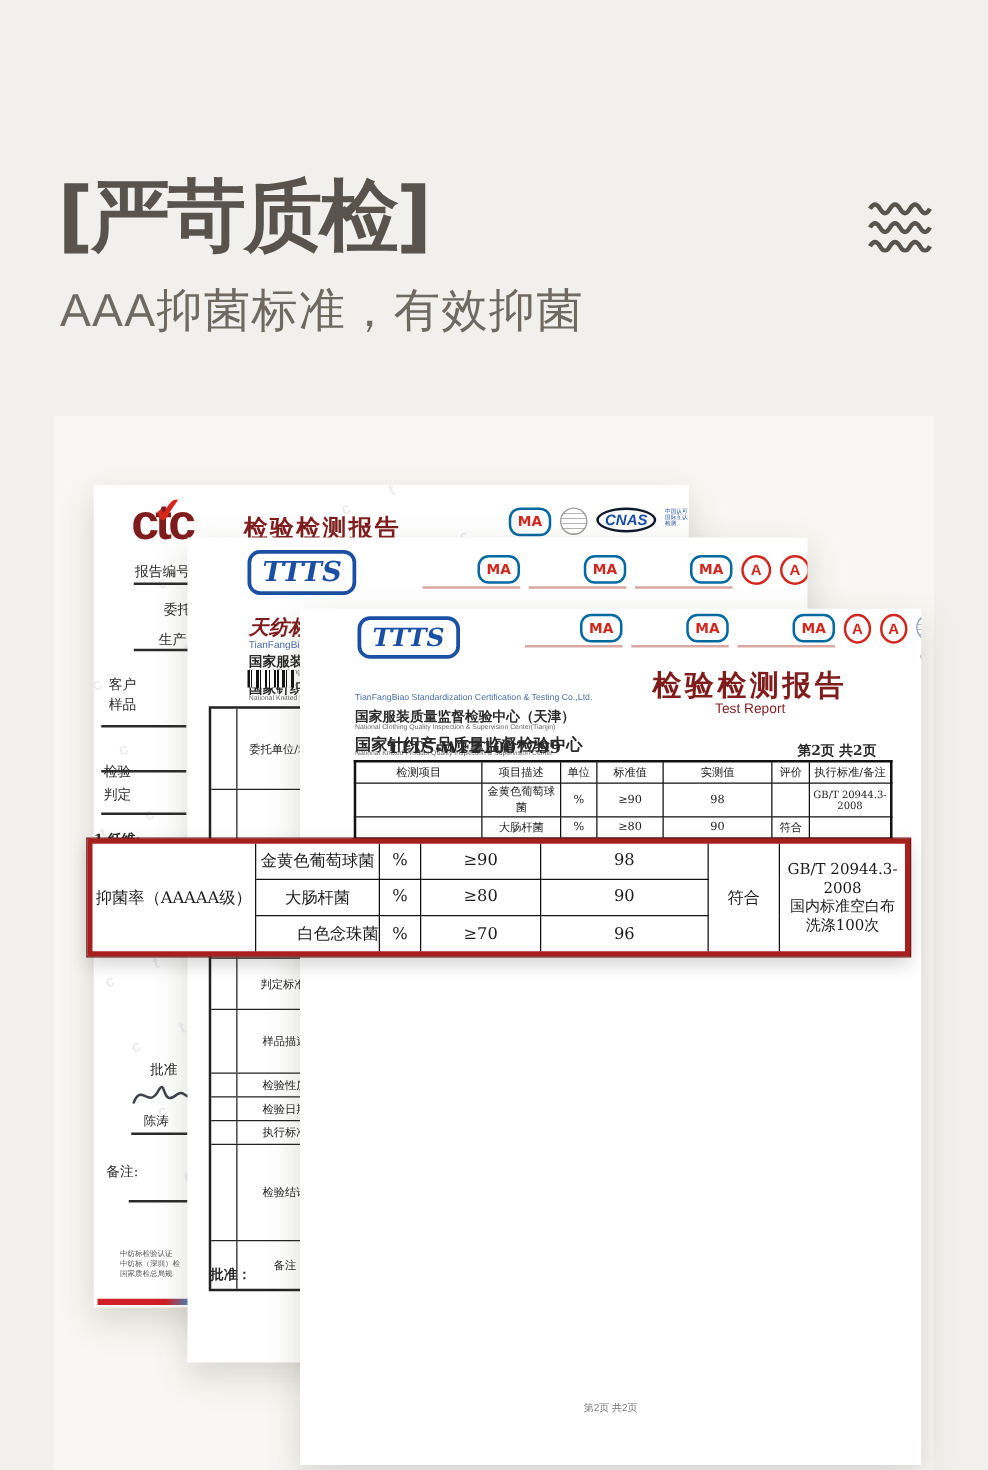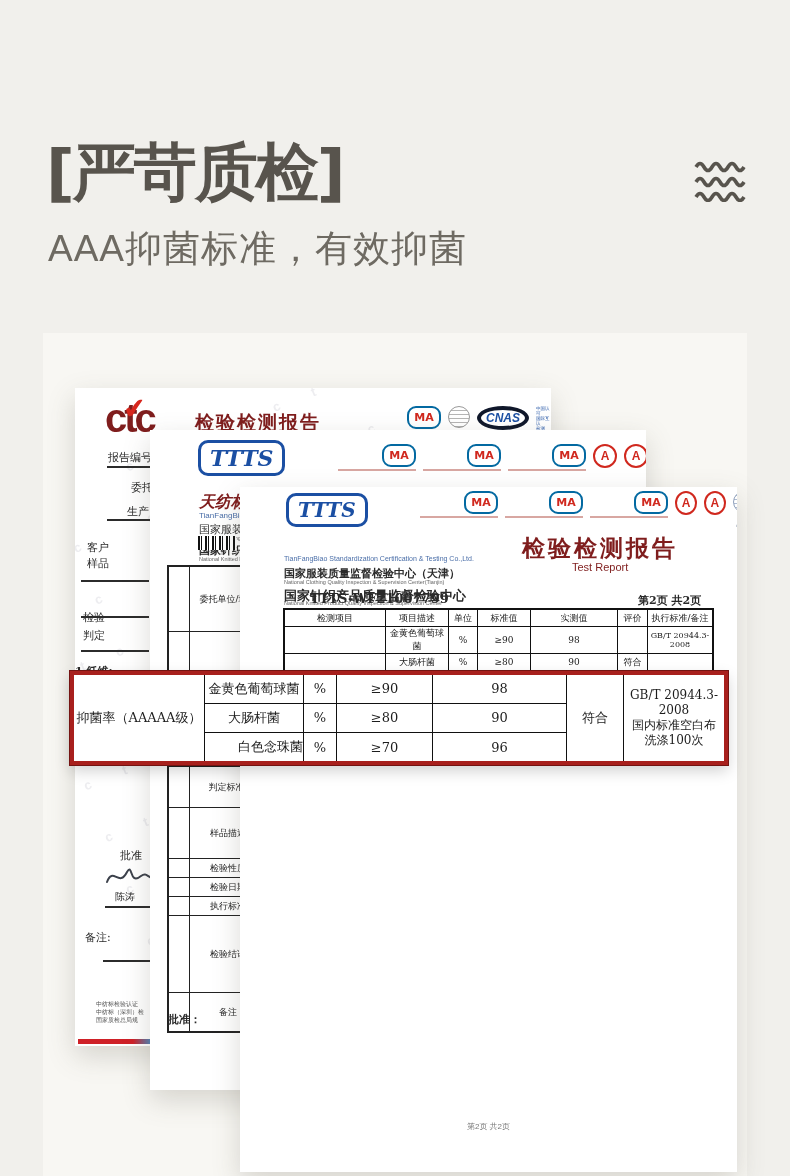--- a/index.html
+++ b/index.html
@@ -29,21 +29,21 @@
   .ma-badge{display:inline-block;width:30px;height:19px;border:2px solid #0369a1;border-radius:9px;
             color:#d0281e;font-weight:bold;font-size:11px;text-align:center;line-height:19px;
             font-family:"DejaVu Sans",sans-serif;margin-left:44px;}
   .ma-num{height:2px;background:#d8a7a2;margin-top:2px;}
   .cal-badge{display:inline-block;width:20px;height:20px;border:2px solid #d0281e;border-radius:50%;
              color:#d0281e;font-weight:bold;font-size:12px;text-align:center;line-height:20px;}
   .globe{display:inline-block;width:20px;height:20px;border-radius:50%;border:1px solid #8fa0bb;
          background:repeating-linear-gradient(0deg,#aebcd2 0 1px,transparent 1px 4px);}
   .globe.gray{border-color:#9a9a9a;background:repeating-linear-gradient(0deg,#b5b5b5 0 1px,transparent 1px 4px);}
   .globe-cap{font-size:4px;color:#6b7a95;text-align:center;}
-  .cnas{display:inline-block;border:4px solid #0f172a;border-radius:50%;padding:1px 5px;
+  .cnas{display:inline-block;border:2px solid #0f172a;border-radius:50%;padding:1px 5px;
         color:#1b4fa3;font-weight:bold;font-style:italic;font-size:12px;}
   .cnas-cap{font-size:4.5px;line-height:5px;color:#1b4fa3;}
   .badge-row{display:flex;align-items:flex-start;gap:7px;}
 
   .ttts-box{display:inline-block;border:3px solid #1b4fa3;border-radius:10px;padding:2px 9px;
             color:#1b4fa3;font-weight:bold;font-style:italic;font-size:22px;
             font-family:"DejaVu Serif","Liberation Serif",serif;}
   .barcode{width:38px;height:14px;
            background:repeating-linear-gradient(90deg,#111 0 2px,#fff 2px 3px,#111 3px 4px,#fff 4px 7px);}
   .bc-cap{font-size:5px;letter-spacing:4px;color:#333;}
@@ -143,21 +143,21 @@
   <div class="abs tiny" style="left:21px;top:612px;">中纺标检验认证</div>
   <div class="abs tiny" style="left:21px;top:620px;">中纺标（深圳）检</div>
   <div class="abs tiny" style="left:21px;top:628px;">国家质检总局规</div>
   <div class="abs gradline" style="left:3px;top:651px;width:220px;"></div>
 </div>
 
 <div class="abs doc doc-middle">
   <div class="abs ttts-box" style="left:48px;top:10px;">TTTS</div>
   <div class="abs blue" style="left:49px;top:62px;font-size:16px;font-weight:bold;font-style:italic;">天纺标</div>
   <div class="abs" style="left:49px;top:81px;font-size:8px;color:#4a6ea8;">TianFangBio</div>
-  <div class="abs dtext" style="left:49px;top:92px;font-size:11px;font-weight:normal;">国家服装</div>
+  <div class="abs dtext" style="left:49px;top:92px;font-size:11px;font-weight:bold;">国家服装</div>
   <div class="abs" style="left:49px;top:105px;font-size:5.5px;color:#666;">National Clothing</div>
   <div class="abs dtext" style="left:49px;top:113px;font-size:11px;font-weight:bold;">国家针织</div>
   <div class="abs" style="left:49px;top:126px;font-size:5.5px;color:#666;">National Knitted P</div>
 
   <div class="abs badge-row" style="left:188px;top:14px;">
     <span><span class="ma-badge">MA</span><span class="ma-num" style="display:block;"></span></span>
     <span><span class="ma-badge">MA</span><span class="ma-num" style="display:block;"></span></span>
     <span><span class="ma-badge">MA</span><span class="ma-num" style="display:block;"></span></span>
     <span class="cal-badge">A</span>
     <span class="cal-badge">A</span>

